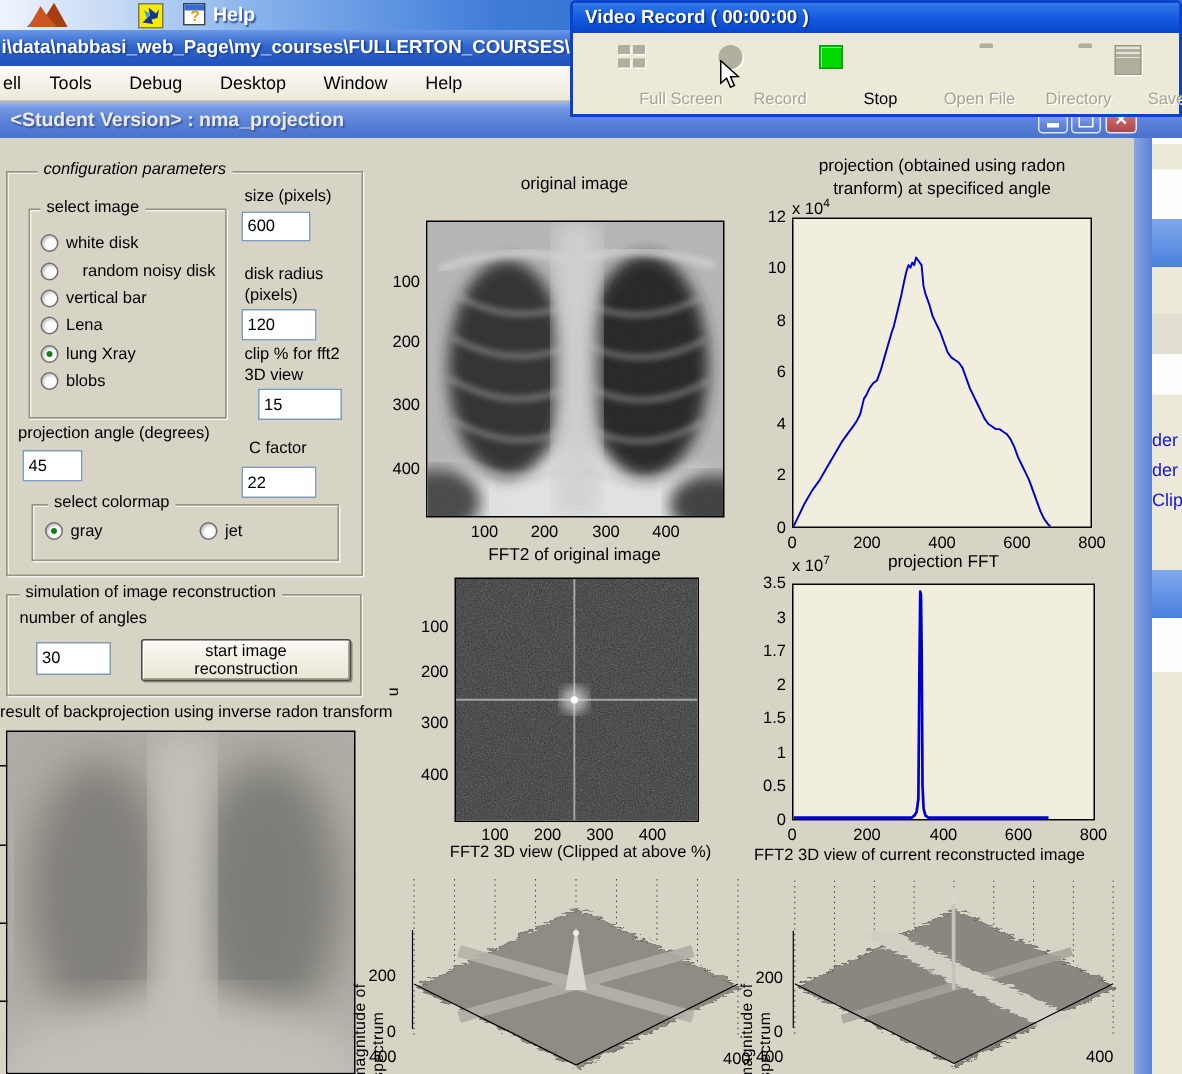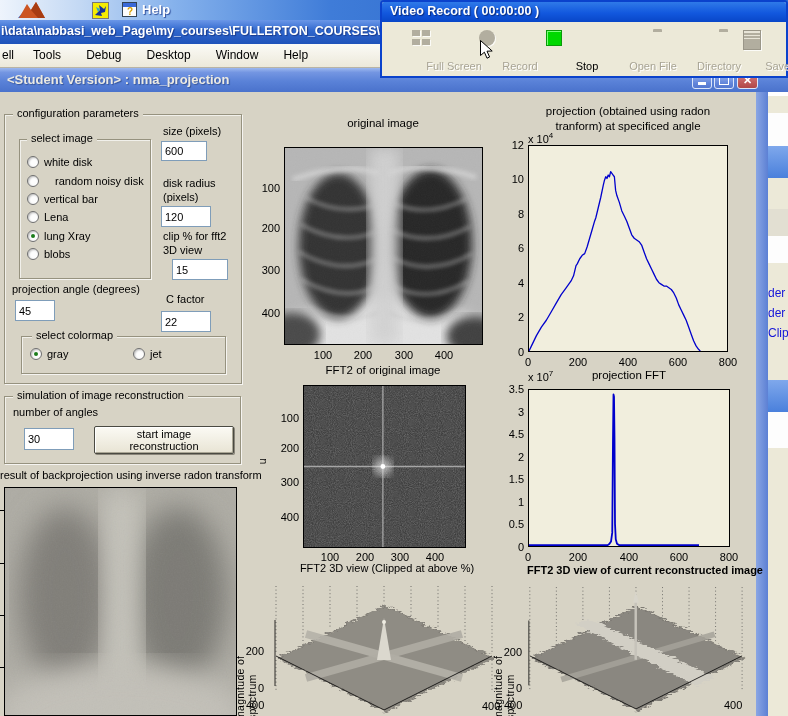--- a/index.html
+++ b/index.html
@@ -121,21 +121,21 @@
   <div class="abs xp-titlebar" style="left:0;top:68px;width:768px;height:24px;padding-left:43px;">
     <span class="abs fig-title" style="left:7px;top:0;">&lt;Student Version&gt; : nma_projection</span>
     <span class="abs winbtn" style="left:692px;top:3px;"><span style="display:inline-block;width:8px;height:3px;background:#fff;margin-top:10px;"></span></span>
     <span class="abs winbtn" style="left:714px;top:3px;"><span style="display:inline-block;width:8px;height:7px;border:1px solid #fff;border-top-width:2px;margin-top:3px;"></span></span>
     <span class="abs winbtn close" style="left:737px;top:3px;width:21px;">✕</span>
   </div>
   <div class="abs" style="left:756px;top:92px;width:12px;height:624px;background:linear-gradient(90deg,#8aa6e4,#5c80d4);"></div>
   <div class="abs" style="left:0;top:92px;width:756px;height:624px;background:#d7d3c5;"></div>
 
   <div class="abs groupbox" style="left:4px;top:114px;width:236px;height:268px;">
-    <span class="legend" style="left:8px;">configuration parameters</span>
+    <span class="legend" style="left:20px;font-style:italic;">configuration parameters</span>
   </div>
   <div class="abs groupbox" style="left:19px;top:139px;width:130px;height:138px;">
     <span class="legend" style="left:7px;">select image</span>
   </div>
 
   <span class="abs radio" style="left:27px;top:156px;"></span>
   <span class="abs label" style="left:44px;top:156px;">white disk</span>
   <span class="abs radio" style="left:27px;top:175px;"></span>
   <span class="abs label" style="left:44px;top:175px;padding-left:11px;">random noisy disk</span>
   <span class="abs radio" style="left:27px;top:193px;"></span>
@@ -280,34 +280,34 @@
     <span>x 10</span><sup style="font-size:8px;">7</sup>
   </span>
   <div class="plot-title" style="left:529px;top:369px;width:200px;">projection FFT</div>
   <div class="abs axes" style="left:528px;top:389px;width:202px;height:158px;">
     <svg viewBox="0 0 800 3.5" preserveAspectRatio="none">
         <polyline points="0,3.48 315,3.48 322,3.45 328,3.4 333,3.2 336,1.1 338,0.10000000000000009 340,0.1499999999999999 342,1.1 344,3 347,3.35 352,3.45 360,3.48 680,3.48" fill="none" stroke="#0000cc" stroke-width="1.8" vector-effect="non-scaling-stroke" stroke-linejoin="round"></polyline>
       </svg>
   </div>
   <span class="tick-y" style="left:494px;top:383px;">3.5</span>
   <span class="tick-y" style="left:494px;top:406px;">3</span>
-  <span class="tick-y" style="left:494px;top:428px;">4.5</span>
+  <span class="tick-y" style="left:494px;top:428px;">1.7</span>
   <span class="tick-y" style="left:494px;top:451px;">2</span>
   <span class="tick-y" style="left:494px;top:473px;">1.5</span>
   <span class="tick-y" style="left:494px;top:496px;">1</span>
   <span class="tick-y" style="left:494px;top:518px;">0.5</span>
   <span class="tick-y" style="left:494px;top:541px;">0</span>
   <span class="tick-x" style="left:510px;top:551px;">0</span>
   <span class="tick-x" style="left:560px;top:551px;">200</span>
   <span class="tick-x" style="left:611px;top:551px;">400</span>
   <span class="tick-x" style="left:661px;top:551px;">600</span>
   <span class="tick-x" style="left:711px;top:551px;">800</span>
 
   <div class="plot-title" style="left:272px;top:562px;width:230px;font-size:11px;">FFT2 3D view (Clipped at above %)</div>
-  <div class="plot-title" style="left:516px;top:564px;width:258px;font-size:11px;font-weight:bold;">FFT2 3D view of current reconstructed image</div>
+  <div class="plot-title" style="left:484px;top:564px;width:258px;font-size:11px;">FFT2 3D view of current reconstructed image</div>
 
   <span class="rot-label" style="left:234px;top:608px;height:112px;">magnitude of spectrum</span>
   <span class="tick-y" style="left:238px;top:645px;width:26px;">200</span>
   <span class="tick-y" style="left:238px;top:682px;width:26px;">0</span>
   <span class="abs label" style="left:246px;top:699px;">400</span>
   <span class="abs label" style="left:482px;top:700px;">400</span>
   <div class="abs" style="left:266px;top:582px;width:232px;height:134px;">
     <svg width="232" height="134" viewBox="0 0 232 134">
       <g stroke="#444" stroke-width="0.7" stroke-dasharray="1 2.6" fill="none">
         <line x1="10" y1="4" x2="10" y2="72"></line>

